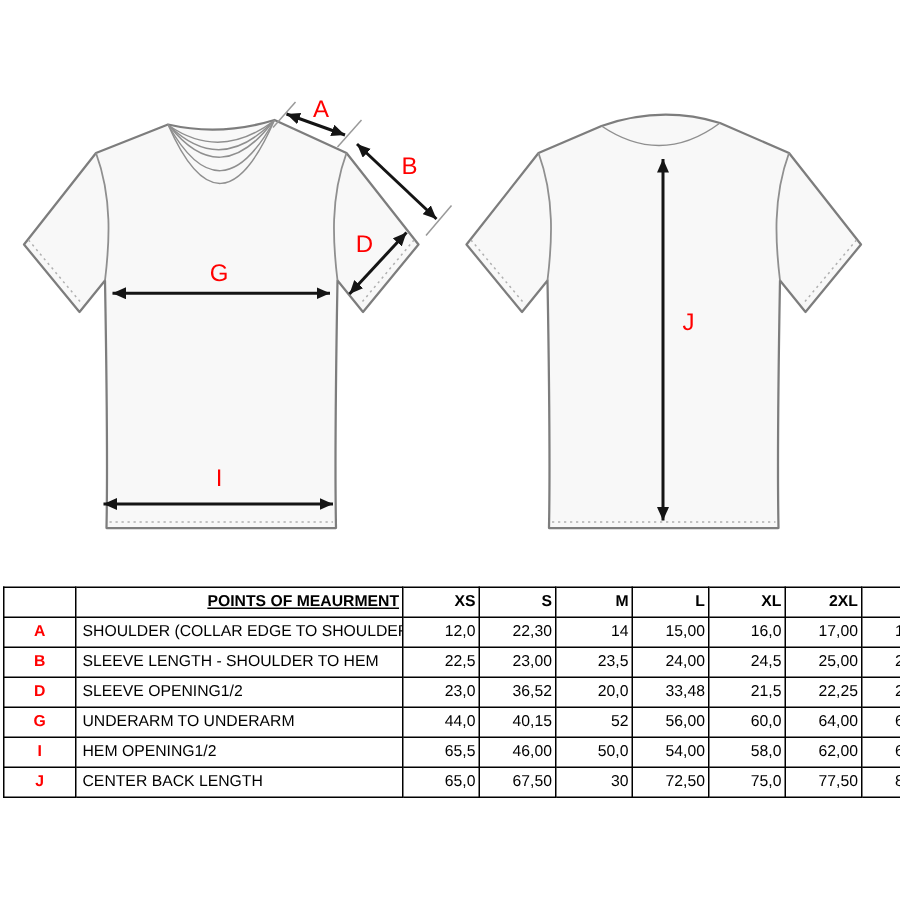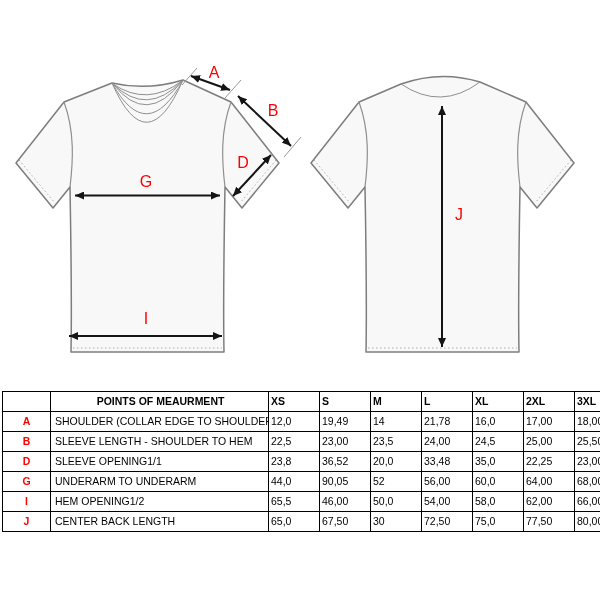--- a/index.html
+++ b/index.html
@@ -18,25 +18,25 @@
     border:1.5px solid #000;
     font-size:10.5px;color:#000;
   }
   .size-table th,.size-table td{
     border:1px solid #000;height:19px;padding:0 2px;
     overflow:hidden;white-space:nowrap;line-height:1;vertical-align:middle;
   }
   .size-table th{font-weight:bold;}
   .c-letter{width:43px;text-align:center;}
   .c-desc{width:211px;text-align:left;padding-left:4px;}
-  .c-size{width:46px;text-align:left;margin-left:24px;}
+  .c-size{width:46px;text-align:right;margin-left:24px;}
   td.letter-cell{color:#ff0000;font-weight:bold;text-align:center;}
   td.desc-cell{text-align:left;padding-left:4px;}
-  td.val-cell{text-align:left;}
-  th.points-head{text-align:center;padding-left:4px;}
+  td.val-cell{text-align:right;}
+  th.points-head{text-align:right;padding-left:4px;text-decoration:underline;}
 </style>
 </head>
 <body>
 
 <div class="diagram-wrap">
 <svg width="600" height="391" viewBox="0 0 600 391">
   <defs>
     <marker id="ah" markerWidth="10" markerHeight="8" refX="9" refY="4" orient="auto-start-reverse" markerUnits="userSpaceOnUse">
       <path d="M0,0 L9,4 L0,8 z" fill="#141414"></path>
     </marker>
@@ -119,54 +119,54 @@
       <th class="c-size">XL</th>
       <th class="c-size">2XL</th>
       <th class="c-size">3XL</th>
     </tr>
   </thead>
   <tbody>
     <tr>
       <td class="letter-cell">A</td>
       <td class="desc-cell">SHOULDER (COLLAR EDGE TO SHOULDER EDGE)</td>
       <td class="val-cell">12,0</td>
-      <td class="val-cell">19,49</td>
+      <td class="val-cell">22,30</td>
       <td class="val-cell">14</td>
-      <td class="val-cell">21,78</td>
+      <td class="val-cell">15,00</td>
       <td class="val-cell">16,0</td>
       <td class="val-cell">17,00</td>
       <td class="val-cell">18,00</td>
     </tr>
     <tr>
       <td class="letter-cell">B</td>
       <td class="desc-cell">SLEEVE LENGTH - SHOULDER TO HEM</td>
       <td class="val-cell">22,5</td>
       <td class="val-cell">23,00</td>
       <td class="val-cell">23,5</td>
       <td class="val-cell">24,00</td>
       <td class="val-cell">24,5</td>
       <td class="val-cell">25,00</td>
       <td class="val-cell">25,50</td>
     </tr>
     <tr>
       <td class="letter-cell">D</td>
-      <td class="desc-cell">SLEEVE OPENING1/1</td>
-      <td class="val-cell">23,8</td>
+      <td class="desc-cell">SLEEVE OPENING1/2</td>
+      <td class="val-cell">23,0</td>
       <td class="val-cell">36,52</td>
       <td class="val-cell">20,0</td>
       <td class="val-cell">33,48</td>
-      <td class="val-cell">35,0</td>
+      <td class="val-cell">21,5</td>
       <td class="val-cell">22,25</td>
       <td class="val-cell">23,00</td>
     </tr>
     <tr>
       <td class="letter-cell">G</td>
       <td class="desc-cell">UNDERARM TO UNDERARM</td>
       <td class="val-cell">44,0</td>
-      <td class="val-cell">90,05</td>
+      <td class="val-cell">40,15</td>
       <td class="val-cell">52</td>
       <td class="val-cell">56,00</td>
       <td class="val-cell">60,0</td>
       <td class="val-cell">64,00</td>
       <td class="val-cell">68,00</td>
     </tr>
     <tr>
       <td class="letter-cell">I</td>
       <td class="desc-cell">HEM OPENING1/2</td>
       <td class="val-cell">65,5</td>

